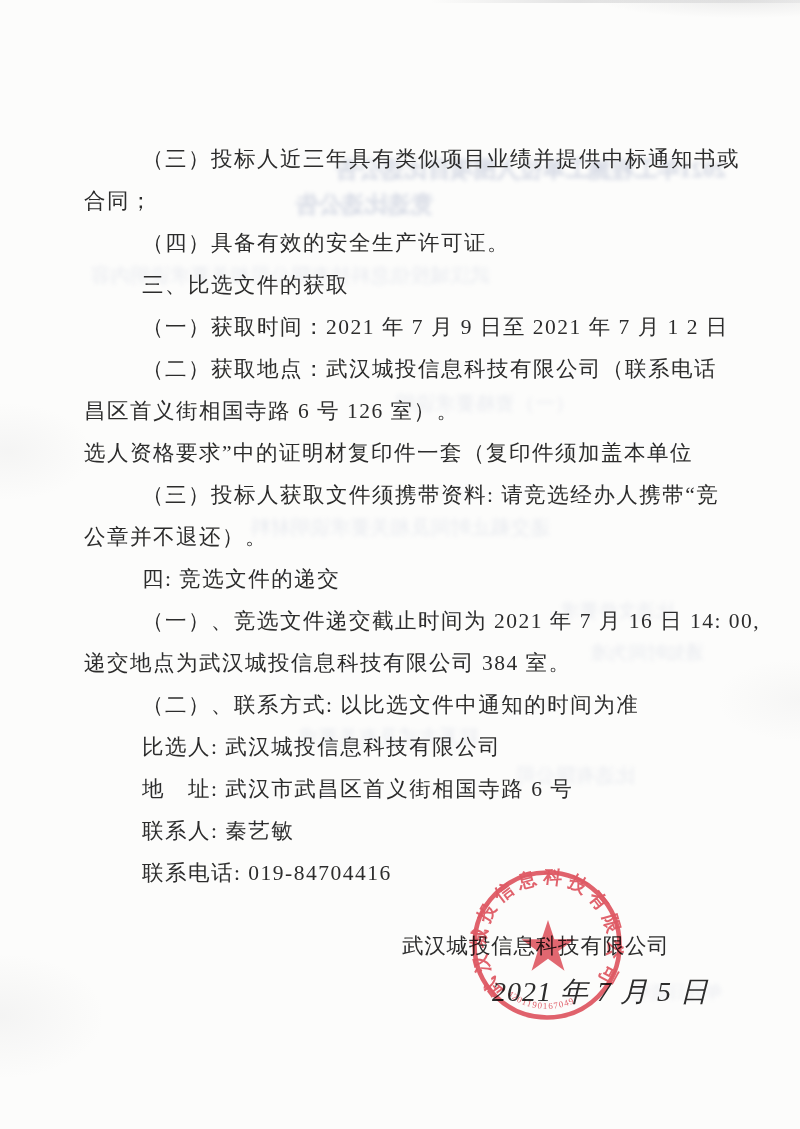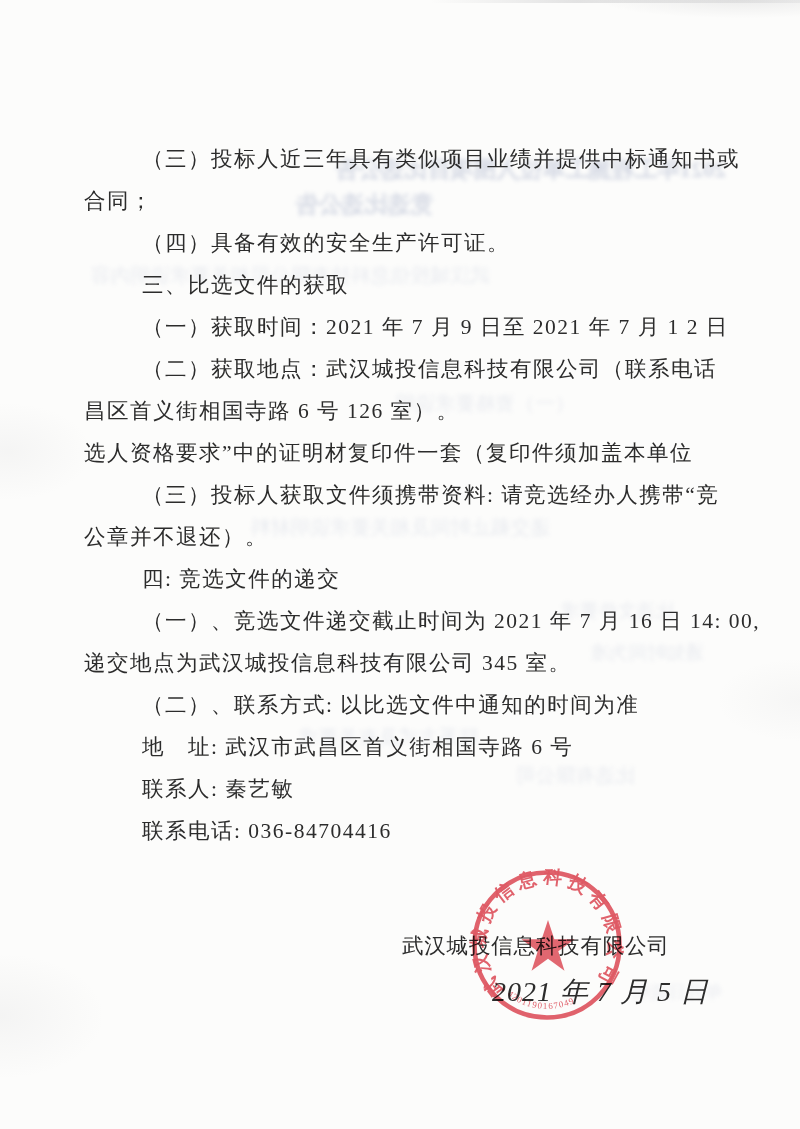--- a/index.html
+++ b/index.html
@@ -92,25 +92,26 @@
     <div class="line indent">（四）具备有效的安全生产许可证。</div>
     <div class="line indent">三、比选文件的获取</div>
     <div class="line indent">（一）获取时间：2021 年 7 月 9 日至 2021 年 7 月 1 2 日</div>
     <div class="line indent">（二）获取地点：武汉城投信息科技有限公司（联系电话</div>
     <div class="line">昌区首义街相国寺路 6 号 126 室）。</div>
     <div class="line">选人资格要求”中的证明材复印件一套（复印件须加盖本单位</div>
     <div class="line indent">（三）投标人获取文件须携带资料: 请竞选经办人携带“竞</div>
     <div class="line">公章并不退还）。</div>
     <div class="line indent">四: 竞选文件的递交</div>
     <div class="line indent">（一）、竞选文件递交截止时间为 2021 年 7 月 16 日 14: 00,</div>
-    <div class="line">递交地点为武汉城投信息科技有限公司 345 室。</div>
+    <div class="line">递交地点为武汉城投信息科技有限公司 384 室。</div>
     <div class="line indent">（二）、联系方式: 以比选文件中通知的时间为准</div>
+    <div class="line indent">比选人: 武汉城投信息科技有限公司</div>
     <div class="line indent">地　址: 武汉市武昌区首义街相国寺路 6 号</div>
     <div class="line indent">联系人: 秦艺敏</div>
-    <div class="line indent">联系电话: 036-84704416</div>
+    <div class="line indent">联系电话: 019-84704416</div>
   </div>
 
   <div class="sig-company">武汉城投信息科技有限公司</div>
   <div class="sig-date">2021 年 7 月 5 日</div>
 
   <svg class="seal" width="170" height="170" viewBox="-85 -85 170 170">
     <defs>
       <path id="arcTop" d="M -45.3 42.3 A 62 62 0 1 1 45.3 42.3" fill="none"></path>
       <path id="arcBot" d="M -40 50 A 64 64 0 0 0 40 50" fill="none"></path>
     </defs>

